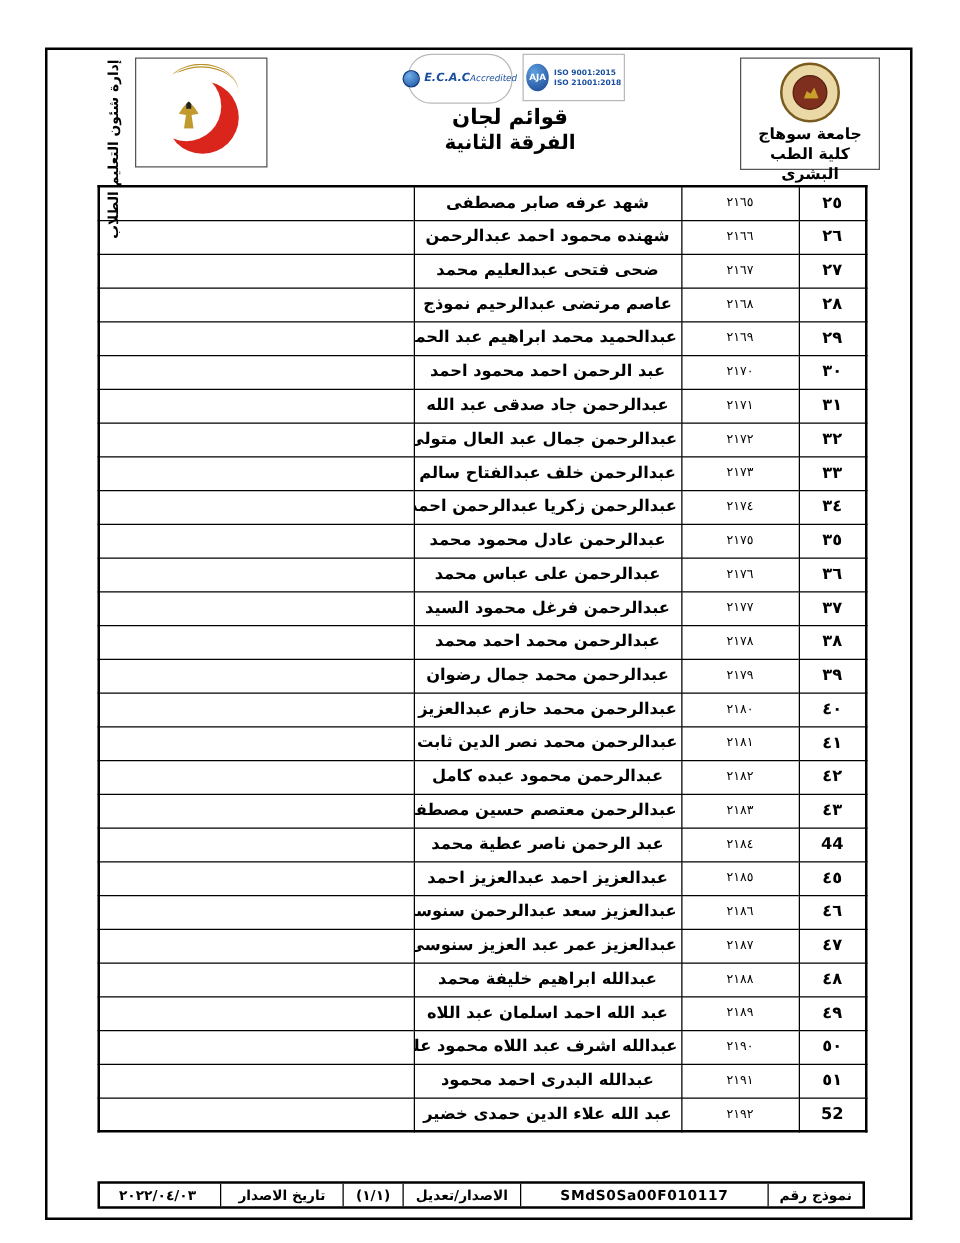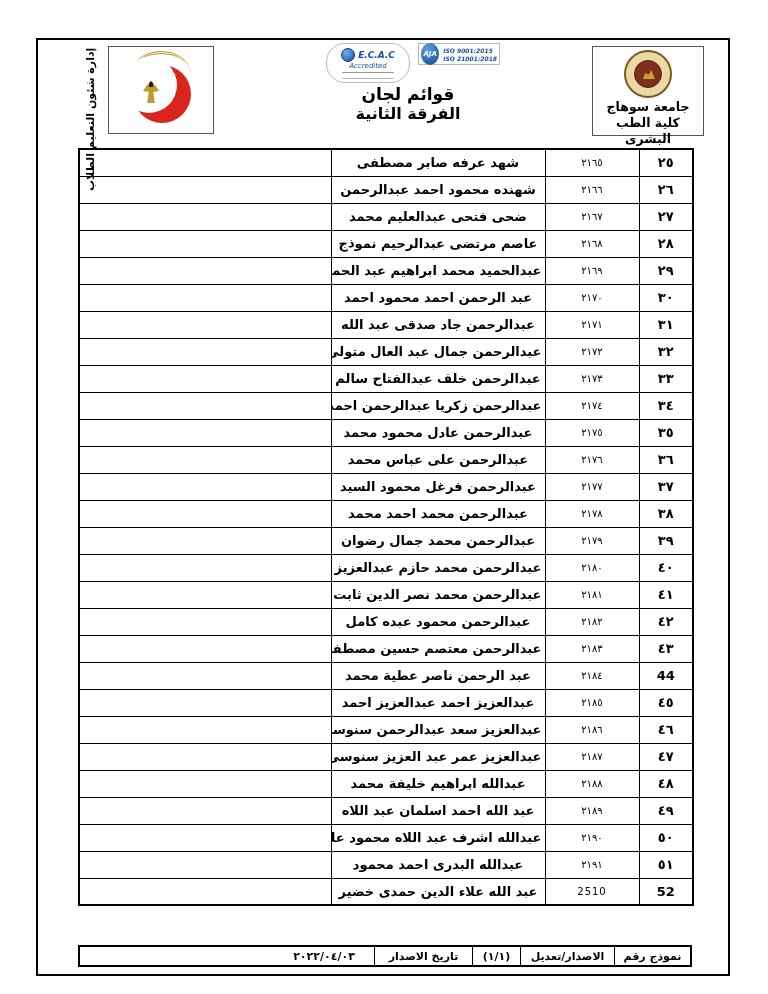--- a/index.html
+++ b/index.html
@@ -42,31 +42,31 @@
   }
   .sa-eagle::after {
     content:""; position:absolute; left:6px; top:0; width:4px; height:6px; background:#222;
   }
 
   .certs { position:absolute; left:288px; top:3px; display:flex; gap:8px; direction:ltr; }
   .cert {
     background:#fff; border:1px solid #b9b9b9; box-sizing:border-box;
     display:flex; align-items:center; justify-content:center;
   }
-  .cert-ecac { width:84px; height:40px; flex-direction:column;border-radius:19px; }
+  .cert-ecac { width:84px; height:40px; flex-direction:row;border-radius:19px; }
   .ecac-row { display:flex; align-items:center; gap:3px; }
   .globe {
     width:12px; height:12px; border-radius:50%;
     background:radial-gradient(circle at 35% 30%, #6fb0e8, #1a4fa0);
     border:1px solid #0e3a7d;
   }
   .ecac-name { font-size:9px; font-weight:bold; font-style:italic; color:#1a4fa0; }
   .ecac-sub { font-size:7px; font-style:italic; color:#1a4fa0; }
   .ecac-lines { width:52px; height:5px; border-top:1px solid #999; border-bottom:1px solid #bbb; margin-top:2px; }
-  .cert-aja { width:82px; height:22px; gap:4px; padding:2px;font-style:italic; }
+  .cert-aja { width:82px; height:38px; gap:4px; padding:2px; }
   .aja-globe {
     width:22px; height:22px; border-radius:50%;
     background:radial-gradient(circle at 35% 30%, #5ea0e0, #15418c);
     color:#fff; font-size:7px; font-weight:bold;
     display:flex; align-items:center; justify-content:center;
   }
   .aja-iso { display:flex; flex-direction:column; gap:1px; }
   .aja-iso div { font-size:6px; color:#1a4fa0; font-weight:bold; white-space:nowrap; direction:ltr; }
 
   .titles { position:absolute; left:250px; top:44px; width:240px; text-align:center; font-weight:bold; }
@@ -320,29 +320,30 @@
             <td class="c-sig"></td>
           </tr>
           <tr>
             <td class="c-serial">٥١</td>
             <td class="c-id">٢١٩١</td>
             <td class="c-name">عبدالله البدرى احمد محمود</td>
             <td class="c-sig"></td>
           </tr>
           <tr>
             <td class="c-serial">52</td>
-            <td class="c-id">2510</td>
+            <td class="c-id">٢١٩٢</td>
             <td class="c-name">عبد الله علاء الدين حمدى خضير</td>
             <td class="c-sig"></td>
           </tr>
         </tbody>
     </table>
 
     <div class="ftr">
       <div class="fc" style="flex:0 0 76px">نموذج رقم</div>
+      <div class="fc fc-code" style="flex:0 0 198px">SMdS0Sa00F010117</div>
       <div class="fc" style="flex:0 0 94px">الاصدار/تعديل</div>
       <div class="fc" style="flex:0 0 48px">(١/١)</div>
       <div class="fc" style="flex:0 0 98px">تاريخ الاصدار</div>
       <div class="fc" style="flex:0 0 100px">٢٠٢٢/٠٤/٠٣</div>
     </div>
 
   </div>
 </div>
 
 </body></html>

